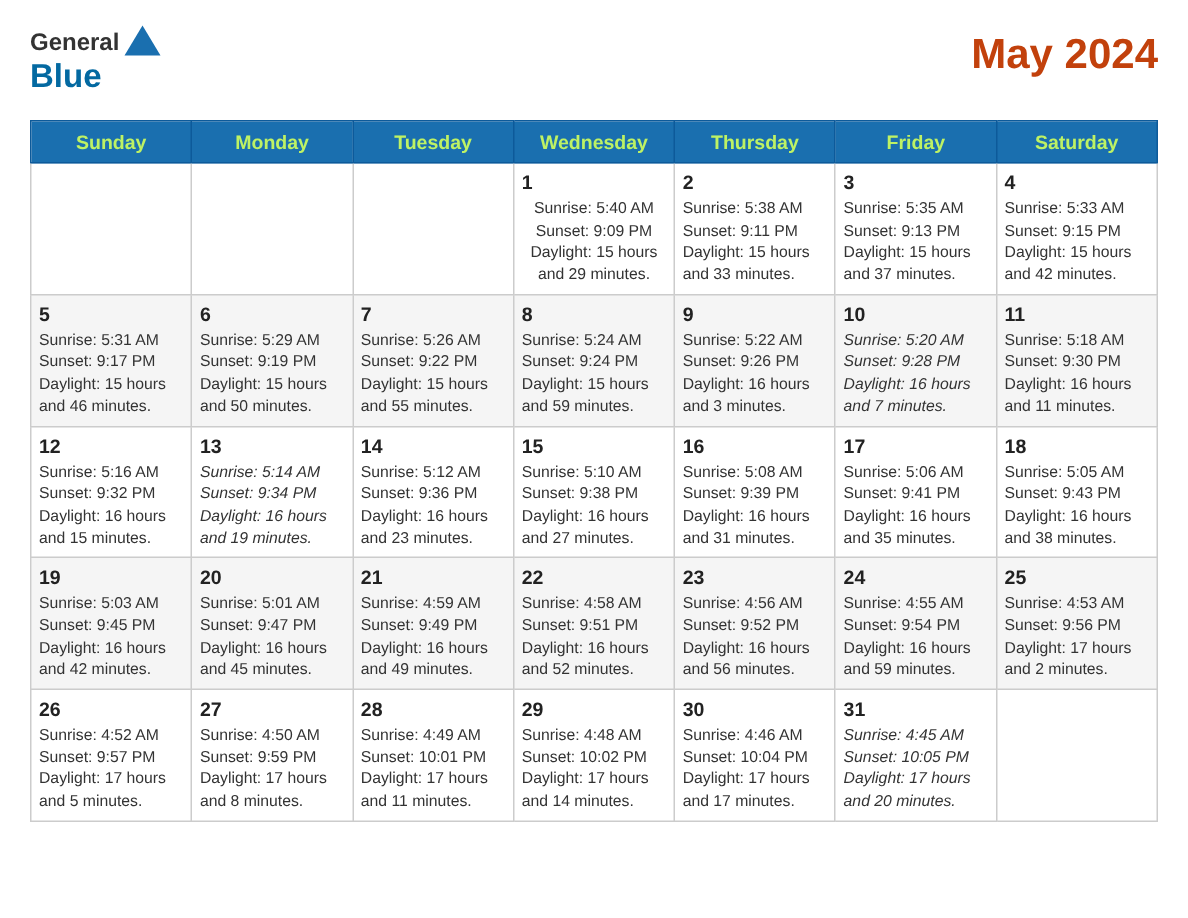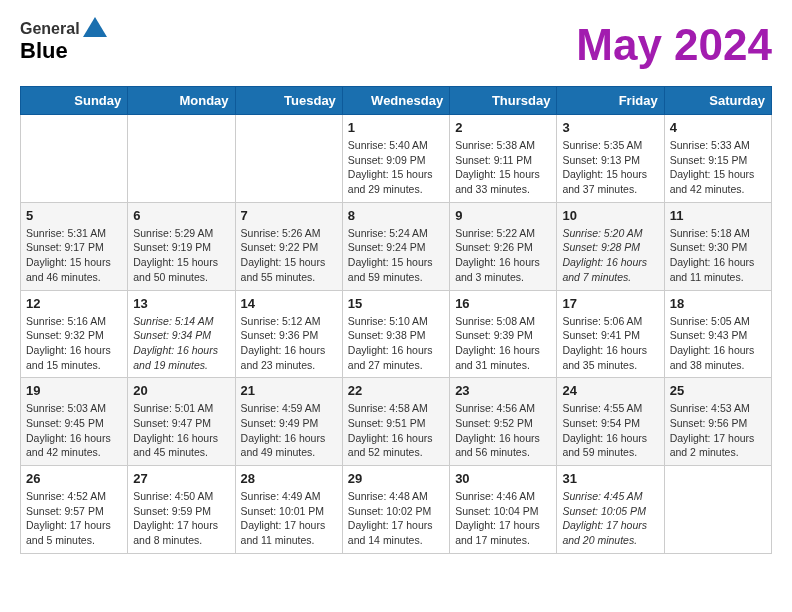--- a/index.html
+++ b/index.html
@@ -26,52 +26,52 @@
       align-items: center;
     }
     .logo-general {
       font-size: 16px;
       font-weight: bold;
       color: #333;
     }
     .logo-blue {
       font-size: 22px;
       font-weight: bold;
-      color: #000000;
+      color: #0369a1;
     }
     .logo-triangle {
       width: 0;
       height: 0;
       border-left: 12px solid transparent;
       border-right: 12px solid transparent;
       border-bottom: 20px solid #1a6faf;
       margin-left: 3px;
       margin-top: -4px;
     }
     .title-block {
       text-align: right;
     }
     .month-year {
-      font-size: 44px;
-      font-weight: bold;
-      color: #a21caf;
+      font-size: 28px;
+      font-weight: bold;
+      color: #c2410c;
     }
     .location {
       font-size: 16px;
       color: #555;
     }
     .calendar {
       width: 100%;
       border-collapse: collapse;
       font-size: 11px;
     }
     .calendar th {
       background: #1a6faf;
-      color: #ffffff;
-      text-align: right;
+      color: #bef264;
+      text-align: center;
       padding: 6px 6px;
       font-size: 13px;
       font-weight: bold;
       border: 1px solid #0d5a9a;
     }
     .calendar td {
       vertical-align: top;
       padding: 5px 5px;
       border: 1px solid #ccc;
       width: 107px;
@@ -124,21 +124,21 @@
         <th>Saturday</th>
       </tr>
   </thead>
   <tbody id="calendar-body">
   <tr>
         <td class="empty-cell"></td>
         <td class="empty-cell"></td>
         <td class="empty-cell"></td>
         <td>
           <div class="day-number">1</div>
-          <div class="day-info" style="white-space: pre-line;">Sunrise: 5:40 AM
+          <div class="day-info" style="white-space: pre-line; text-align: center;">Sunrise: 5:40 AM
 Sunset: 9:09 PM
 Daylight: 15 hours
 and 29 minutes.</div>
         </td>
         <td>
           <div class="day-number">2</div>
           <div class="day-info" style="white-space: pre-line;">Sunrise: 5:38 AM
 Sunset: 9:11 PM
 Daylight: 15 hours
 and 33 minutes.</div>

